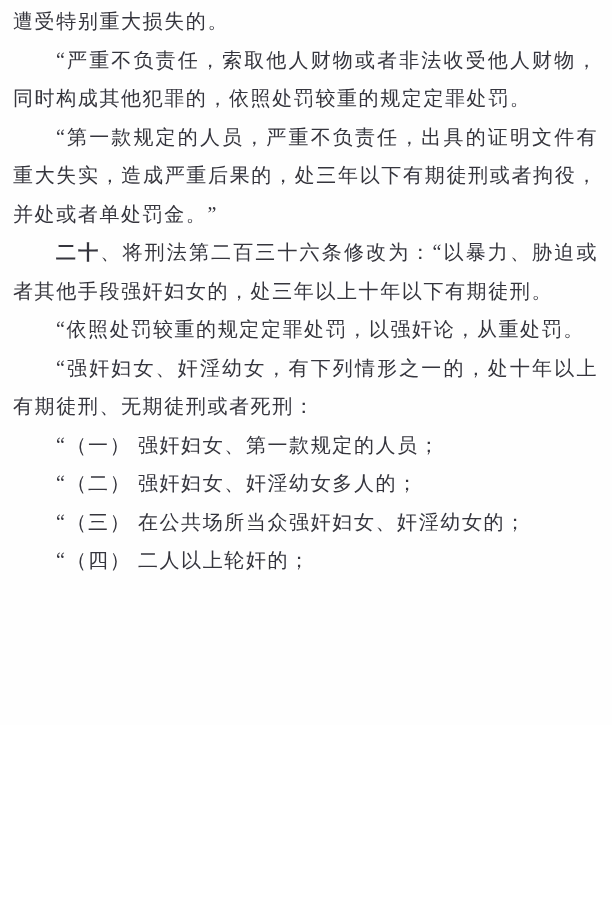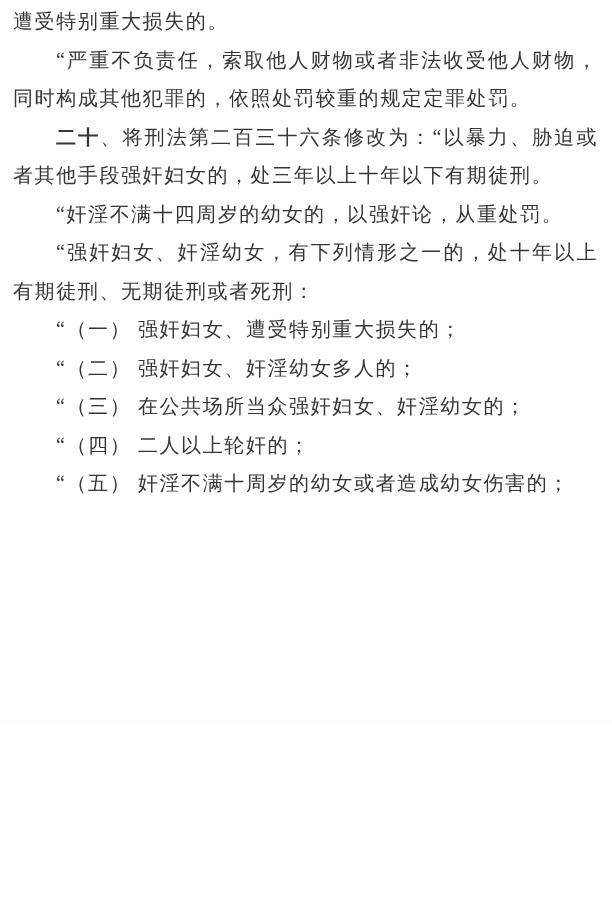--- a/index.html
+++ b/index.html
@@ -66,36 +66,36 @@
 </style>
 </head>
 <body>
 
 <div class="page">
   <div class="text-block" id="paragraphs">
   <p class="para"><span class="ptext">遭受特别重大损失的。</span></p>
 
   <p class="para indent"><span class="ptext">“严重不负责任，索取他人财物或者非法收受他人财物，同时构成其他犯罪的，依照处罚较重的规定定罪处罚。</span></p>
 
+  <p class="para indent"><span class="ptext">“第一款规定的人员，严重不负责任，出具的证明文件有重大失实，造成严重后果的，处三年以下有期徒刑或者拘役，并处或者单处罚金。”</span></p>
 
   <p class="para indent"><span class="num">二十</span><span class="ptext">、将刑法第二百三十六条修改为：“以暴力、胁迫或者其他手段强奸妇女的，处三年以上十年以下有期徒刑。</span></p>
 
-  <p class="para indent"><span class="ptext">“奸淫不满十四周岁的幼女的，以强奸论，从重处罚。</span></p>
+  <p class="para indent"><span class="ptext">“依照处罚较重的规定定罪处罚，以强奸论，从重处罚。</span></p>
 
   <p class="para indent"><span class="ptext">“强奸妇女、奸淫幼女，有下列情形之一的，处十年以上有期徒刑、无期徒刑或者死刑：</span></p>
 
-  <p class="para indent"><span class="ptext">“（一） 强奸妇女、遭受特别重大损失的；</span></p>
+  <p class="para indent"><span class="ptext">“（一） 强奸妇女、第一款规定的人员；</span></p>
 
   <p class="para indent"><span class="ptext">“（二） 强奸妇女、奸淫幼女多人的；</span></p>
 
   <p class="para indent"><span class="ptext">“（三） 在公共场所当众强奸妇女、奸淫幼女的；</span></p>
 
   <p class="para indent"><span class="ptext">“（四） 二人以上轮奸的；</span></p>
 
-  <p class="para indent"><span class="ptext">“（五） 奸淫不满十周岁的幼女或者造成幼女伤害的；</span></p>
 
 
 </div>
   <div class="footer">
     <span>— 10 —</span>
   </div>
   <div class="edge-bar"></div>
   <div class="edge-shadow"></div>
 </div>
 

